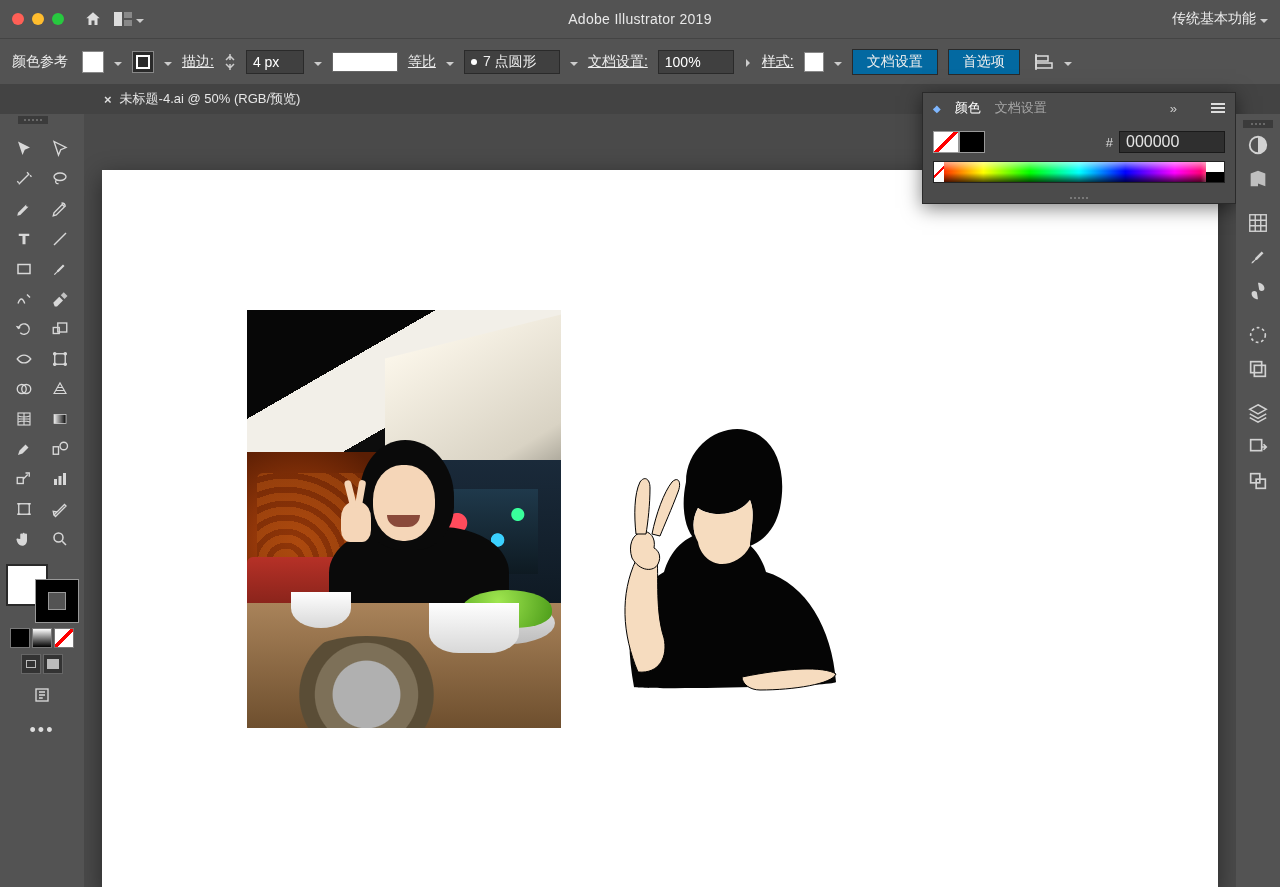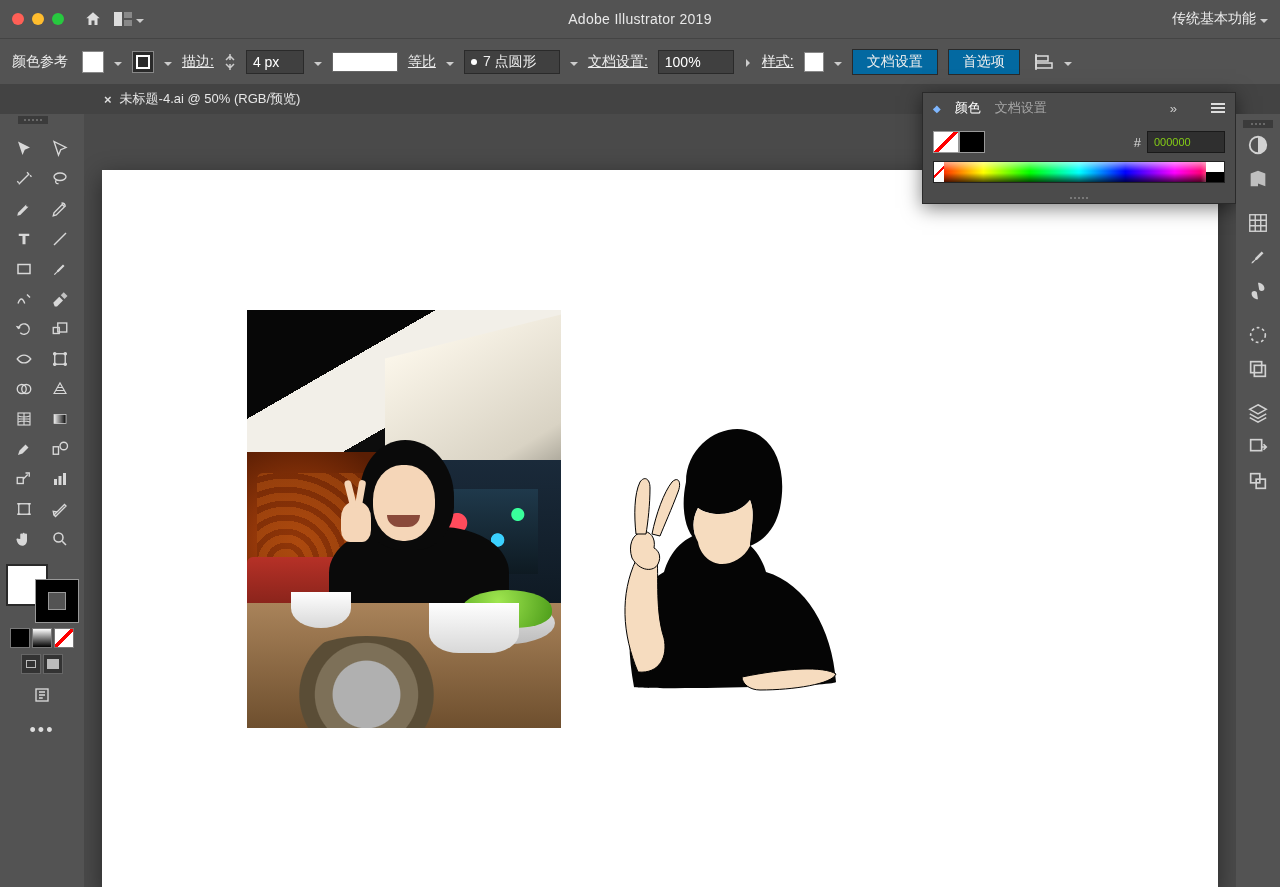--- a/index.html
+++ b/index.html
@@ -58,21 +58,21 @@
 .cp-header{ height:30px; display:flex; align-items:center; gap:14px; padding:0 10px; font-size:13px; }
 .cp-tab{ color:#ffffff; }
 .cp-tab.dim{ color:#a5a5a5; }
 .cp-header .spacer{flex:1;}
 .cp-body{ padding:8px 10px 10px; }
 .cp-swatch-row{ display:flex; align-items:center; gap:0; margin-bottom:8px; }
 .cp-swatch{ width:26px; height:22px; }
 .cp-swatch.none{ background:linear-gradient(135deg,#fff 44%,#f00 44%,#f00 56%,#fff 56%); border:1px solid #999;}
 .cp-swatch.black{ background:#000; border:1px solid #999;}
 .hex-label{ margin-left:auto; margin-right:6px; color:#ddd; font-size:13px;}
-.hex-input{ background:#2f2f2f; border:1px solid #1a1a1a; color:#84cc16; width:78px; height:22px; padding:0 6px; font-family:inherit; font-size:11px;}
+.hex-input{ background:#2f2f2f; border:1px solid #1a1a1a; color:#e5e5e5; width:106px; height:22px; padding:0 6px; font-family:inherit; font-size:16px;}
 .spectrum{ width:100%; height:22px; border:1px solid #222; position:relative;
   background:
     linear-gradient(to left, #fff, rgba(255,255,255,0) 8%),
     linear-gradient(to bottom, rgba(255,255,255,0.55), rgba(255,255,255,0) 45%, rgba(0,0,0,0) 55%, rgba(0,0,0,0.7)),
     linear-gradient(to right,#ff0000 0%,#ffff00 17%,#00ff00 33%,#00ffff 50%,#0000ff 66%,#ff00ff 83%,#ff0000 100%);
 }
 .spectrum::before{content:"";position:absolute;left:0;top:0;width:10px;height:100%;background:linear-gradient(135deg,#fff 44%,#f00 44%,#f00 56%,#fff 56%);}
 .spectrum::after{content:"";position:absolute;right:0;top:0;width:18px;height:100%;background:linear-gradient(#fff 50%,#000 50%);}
 .cp-grip{height:10px; display:flex; justify-content:center; align-items:center; gap:2px;}
 .cp-grip span{width:2px;height:2px;background:#888;border-radius:50%;}

